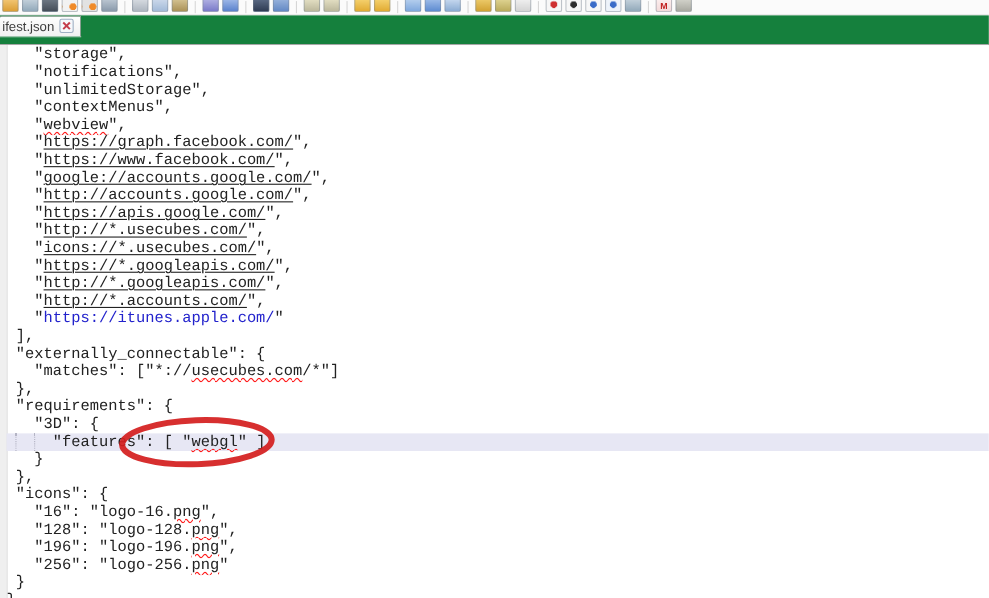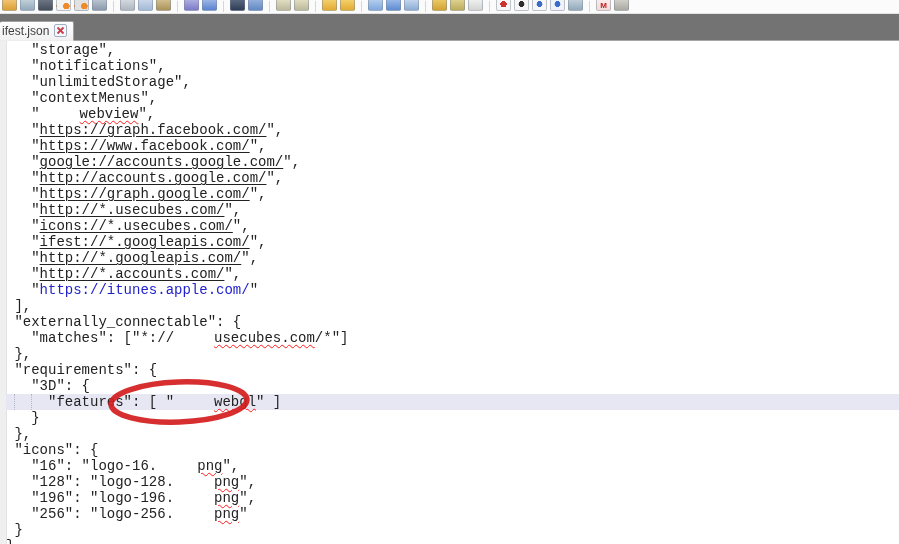--- a/index.html
+++ b/index.html
@@ -16,22 +16,22 @@
   }
   .tbi{
     width:15px;height:15px;flex:0 0 auto;margin-top:-4px;border-radius:2px;
     border:1px solid rgba(120,130,145,.45);box-sizing:border-box;
     display:flex;align-items:flex-end;justify-content:center;
     font:700 8px "Liberation Sans",sans-serif;line-height:9px;
   }
   .tb-sep{width:1px;height:11px;background:#d6d6d6;margin:1px 3px 0 3px;flex:0 0 auto;}
   
   .tabbar{
-    height:27px;background:#737373;border-bottom:1px solid #a6a6a6;
-    display:flex;align-items:flex-end;box-sizing:border-box;position:relative;
+    height:27px;background:#15803d;border-bottom:1px solid #a6a6a6;
+    display:flex;align-items:flex-start;box-sizing:border-box;position:relative;
   }
   .tab{
     display:inline-flex;align-items:center;gap:5px;height:20px;
     margin-bottom:-1px;padding:0 6px 1px 2px;
     background:linear-gradient(#fefefe,#f1f1f1);
     border:1px solid #a0a0a0;border-left:none;border-bottom:1px solid #ededed;
     border-radius:2px 2px 0 0;box-sizing:border-box;
   }
   .tab-label{font-size:12px;color:#3e3e3e;white-space:nowrap;}
   .tab-close{
@@ -47,21 +47,21 @@
     font-family:"Liberation Mono",monospace;font-size:14px;line-height:16px;
     color:var(--code-text,#222222);
   }
   .cl{height:16px;white-space:pre;}
   .cl.hl{background:var(--hl-color,#e7e7f4);}
   .seg-u{text-decoration:underline;text-underline-offset:2px;text-decoration-thickness:1px;}
   .seg-b{color:var(--link-blue,#2222cc);text-underline-offset:2px;text-decoration-thickness:1px;}
   .seg-w{
     text-decoration-line:underline;text-decoration-style:wavy;
     text-decoration-color:var(--squiggle-red,#ff1a1a);
-    text-decoration-thickness:1px;text-underline-offset:2px;margin-left:40px;
+    text-decoration-thickness:1px;text-underline-offset:2px;
   }
   .guide{position:absolute;width:0;height:16px;border-left:1px dotted #b4b4c4;top:353px;}
   .annot{position:absolute;left:107px;top:338px;pointer-events:none;}
 </style>
 </head>
 <body>
 
 <div class="toolbar">
     <div class="tbi" style="background: linear-gradient(rgb(247, 207, 130), rgb(220, 159, 54));"></div>
     <div class="tbi" style="background: linear-gradient(rgb(207, 218, 227), rgb(146, 169, 186));"></div>
@@ -121,24 +121,24 @@
   <div class="code">
       <div class="cl"><span class="seg-t">   "storage",</span></div>
       <div class="cl"><span class="seg-t">   "notifications",</span></div>
       <div class="cl"><span class="seg-t">   "unlimitedStorage",</span></div>
       <div class="cl"><span class="seg-t">   "contextMenus",</span></div>
       <div class="cl"><span class="seg-t">   "</span><span class="seg-w">webview</span><span class="seg-t">",</span></div>
       <div class="cl"><span class="seg-t">   "</span><span class="seg-u">https://graph.facebook.com/</span><span class="seg-t">",</span></div>
       <div class="cl"><span class="seg-t">   "</span><span class="seg-u">https://www.facebook.com/</span><span class="seg-t">",</span></div>
       <div class="cl"><span class="seg-t">   "</span><span class="seg-u">google://accounts.google.com/</span><span class="seg-t">",</span></div>
       <div class="cl"><span class="seg-t">   "</span><span class="seg-u">http://accounts.google.com/</span><span class="seg-t">",</span></div>
-      <div class="cl"><span class="seg-t">   "</span><span class="seg-u">https://graph.google.com/</span><span class="seg-t">",</span></div>
+      <div class="cl"><span class="seg-t">   "</span><span class="seg-u">https://apis.google.com/</span><span class="seg-t">",</span></div>
       <div class="cl"><span class="seg-t">   "</span><span class="seg-u">http://*.usecubes.com/</span><span class="seg-t">",</span></div>
       <div class="cl"><span class="seg-t">   "</span><span class="seg-u">icons://*.usecubes.com/</span><span class="seg-t">",</span></div>
-      <div class="cl"><span class="seg-t">   "</span><span class="seg-u">ifest://*.googleapis.com/</span><span class="seg-t">",</span></div>
+      <div class="cl"><span class="seg-t">   "</span><span class="seg-u">https://*.googleapis.com/</span><span class="seg-t">",</span></div>
       <div class="cl"><span class="seg-t">   "</span><span class="seg-u">http://*.googleapis.com/</span><span class="seg-t">",</span></div>
       <div class="cl"><span class="seg-t">   "</span><span class="seg-u">http://*.accounts.com/</span><span class="seg-t">",</span></div>
       <div class="cl"><span class="seg-t">   "</span><span class="seg-b">https://itunes.apple.com/</span><span class="seg-t">"</span></div>
       <div class="cl"><span class="seg-t"> ],</span></div>
       <div class="cl"><span class="seg-t"> "externally_connectable": {</span></div>
       <div class="cl"><span class="seg-t">   "matches": ["*://</span><span class="seg-w">usecubes.com</span><span class="seg-t">/*"]</span></div>
       <div class="cl"><span class="seg-t"> },</span></div>
       <div class="cl"><span class="seg-t"> "requirements": {</span></div>
       <div class="cl"><span class="seg-t">   "3D": {</span></div>
       <div class="cl hl"><span class="seg-t">     "features": [ "</span><span class="seg-w">webgl</span><span class="seg-t">" ]</span></div>

